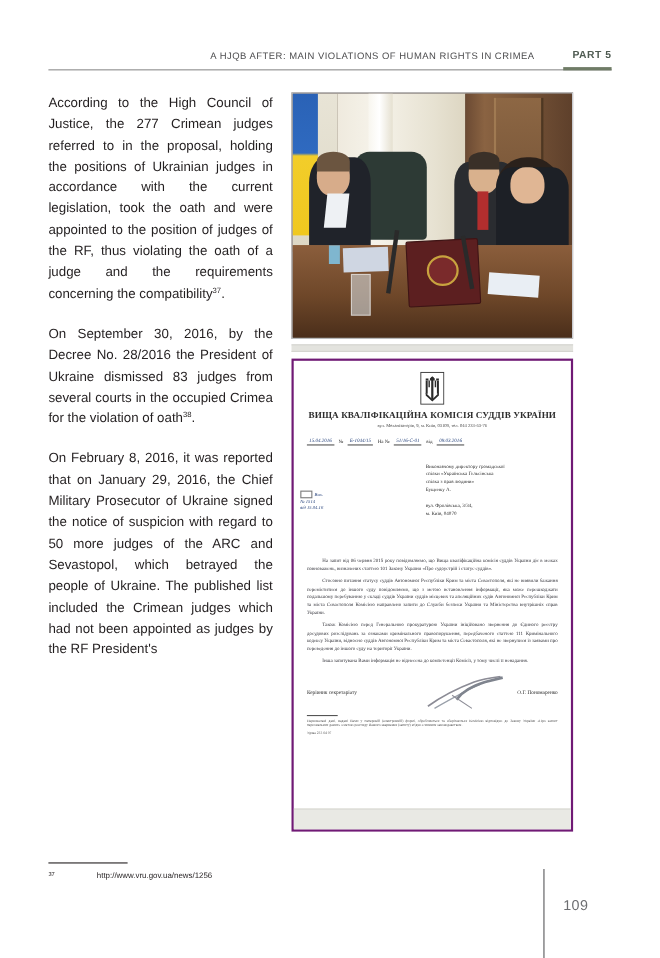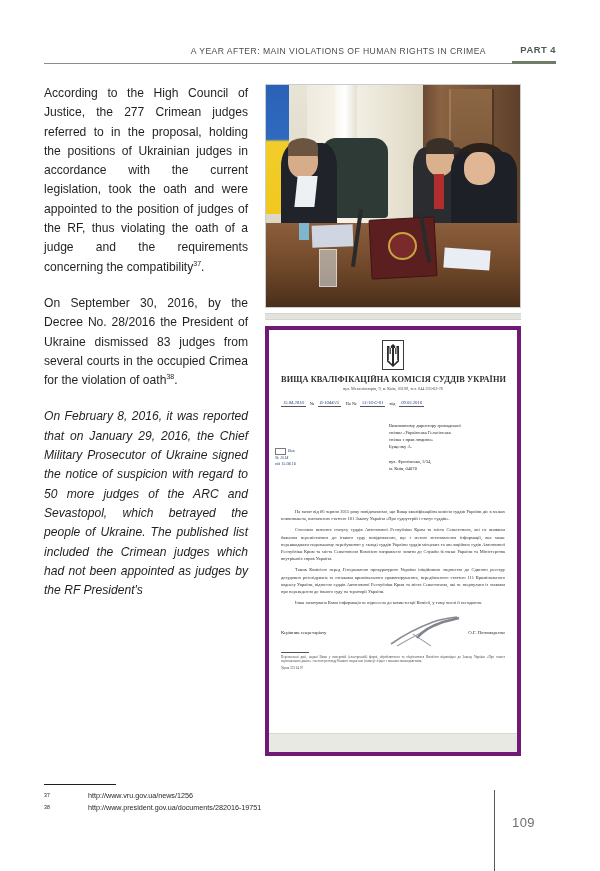--- a/index.html
+++ b/index.html
@@ -71,21 +71,21 @@
   .body-par {
     font-size: 12.1px;
     line-height: 19.3px;
     text-align: justify;
     margin: 0 0 17px 0;
     hyphens: manual;
     word-spacing: 0px;
     color: #231f20;
     font-family: "Liberation Sans", sans-serif;
   }
-  .body-par:last-child { margin-bottom: 11px; font-style: italic; }
+  .body-par:last-child { margin-bottom: 11px; }
   .body-par sup {
     font-size: 7px;
     vertical-align: super;
     line-height: 0;
   }
 
   
   .footnotes {
     position: absolute;
     left: 44px;
@@ -281,21 +281,21 @@
     box-sizing: border-box;
   }
 
   
   .doc-frame {
     position: relative;
     width: 256px;
     height: 430px;
     margin-top: 6px;
     background: #ffffff;
-    border: 4px solid #701a75;
+    border: 2px solid #701a75;
     box-sizing: border-box;
     overflow: hidden;
     color: #3a3a3a;
   }
   .doc-inner {
     position: absolute;
     left: 12px; right: 12px; top: 10px;
   }
   .doc-emblem {
     width: 100%;
@@ -454,44 +454,40 @@
     top: 815px;
     font-size: 13px;
     color: #6d6e71;
     letter-spacing: 0.4px;
   }
 </style>
 </head>
 <body>
 
 <div class="page-header">
-  <div class="header-title">A YEAR AFTER: MAIN VIOLATIONS OF HUMAN RIGHTS IN CRIMEA</div>
-  <div class="header-part">PART 4</div>
+  <div class="header-title">A HJQB AFTER: MAIN VIOLATIONS OF HUMAN RIGHTS IN CRIMEA</div>
+  <div class="header-part">PART 5</div>
   <div class="header-rule"></div>
   <div class="header-rule-accent"></div>
 </div>
 
 <div class="text-column">
 
   <p class="body-par"><span>According to the High Council of Justice, the 277 Crimean judges referred to in the proposal, holding the positions of Ukrainian judges in accordance with the current legislation, took the oath and were appointed to the position of judges of the RF, thus violating the oath of a judge and the requirements concerning the compatibility</span><sup>37</sup><span>.</span></p>
 
   <p class="body-par"><span>On September 30, 2016, by the Decree No. 28/2016 the President of Ukraine dismissed 83 judges from several courts in the occupied Crimea for the violation of oath</span><sup>38</sup><span>.</span></p>
 
   <p class="body-par">On February 8, 2016, it was reported that on January 29, 2016, the Chief Military Prosecutor of Ukraine signed the notice of suspicion with regard to 50 more judges of the ARC and Sevastopol, which betrayed the people of Ukraine. The published list included the Crimean judges which had not been appointed as judges by the RF President's</p>
 </div>
 
 <div class="footnotes">
   <div class="footnote-rule"></div>
   <div class="footnote">
     <span class="fn-num">37</span>
     <span class="fn-text">http://www.vru.gov.ua/news/1256</span>
-  </div>
-  <div class="footnote">
-    <span class="fn-num">38</span>
-    <span class="fn-text">http://www.president.gov.ua/documents/282016-19751</span>
   </div>
 </div>
 
 <div class="media-column">
 
   <div class="photo-frame">
     <div class="ph-wall-left"></div>
     <div class="ph-wall-mid"></div>
     <div class="ph-column"></div>
     <div class="ph-wall-right"></div>

